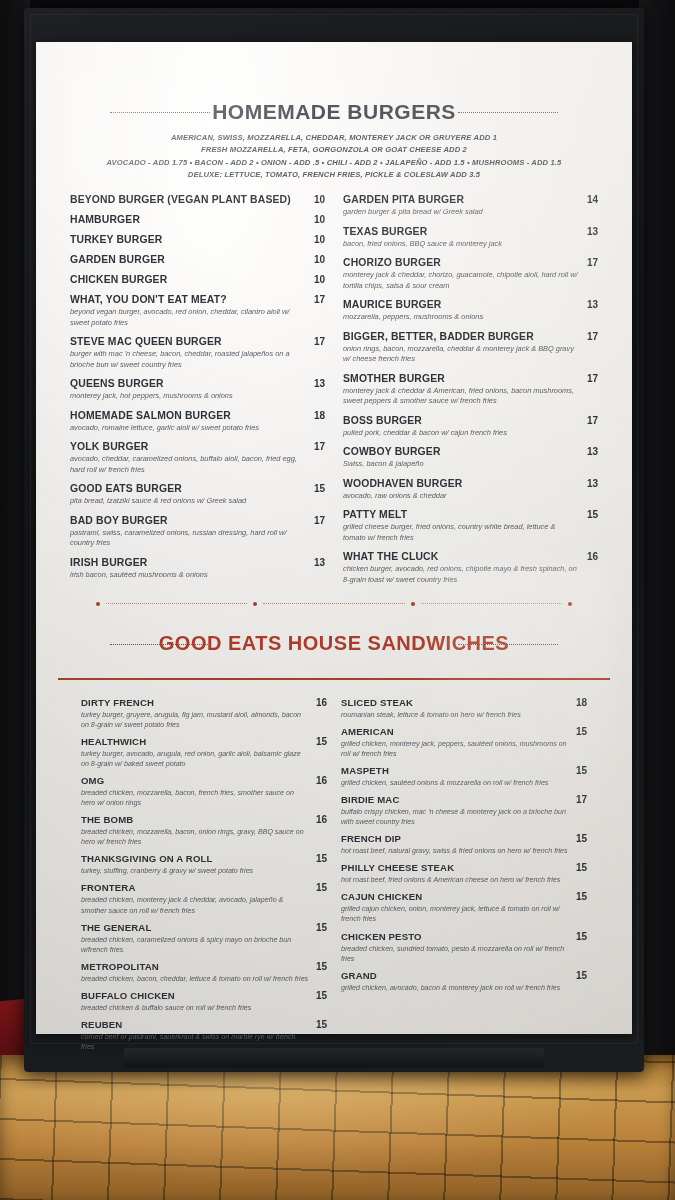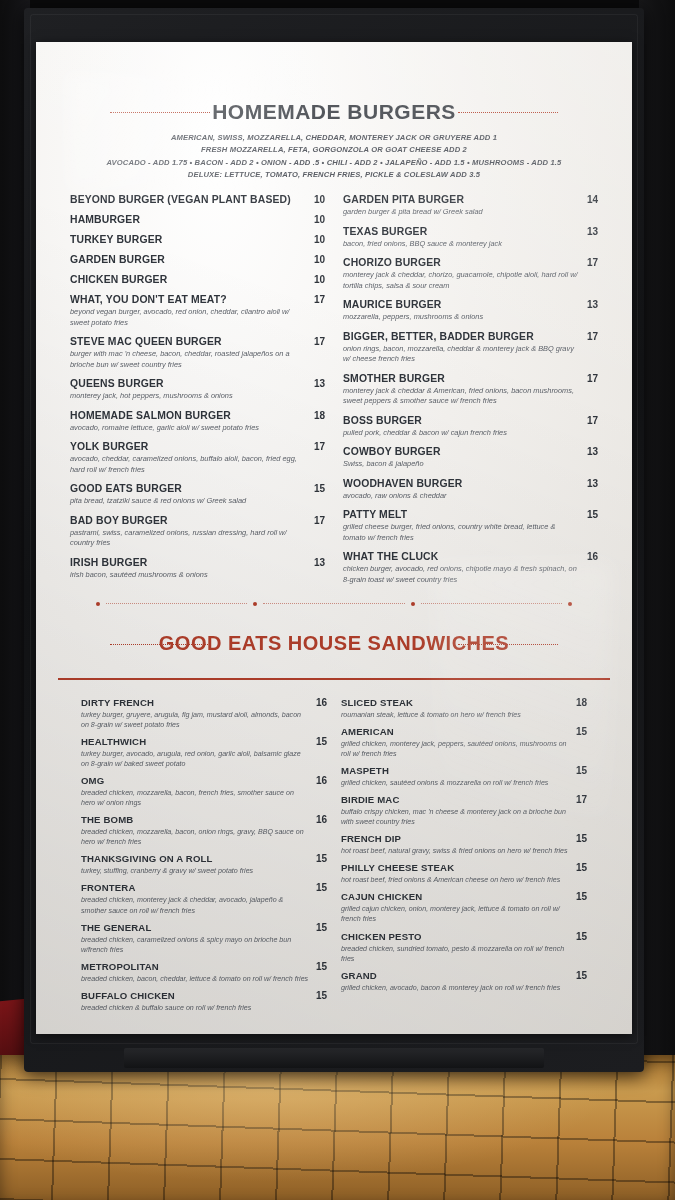--- a/index.html
+++ b/index.html
@@ -572,20 +572,27 @@
                 </div>
 
                 <div class="item">
                   <div class="item-head">
                     <div class="item-name">BUFFALO CHICKEN</div>
                     <div class="item-price">15</div>
                   </div>
                   <div class="item-desc">breaded chicken &amp; buffalo sauce on roll w/ french fries</div>
                 </div>
 
+                <div class="item">
+                  <div class="item-head">
+                    <div class="item-name">REUBEN</div>
+                    <div class="item-price">15</div>
+                  </div>
+                  <div class="item-desc">corned beef or pastrami, sauerkraut &amp; swiss on marble rye w/ french fries</div>
+                </div>
 
               </div>
 
               <div class="col">
 
                 <div class="item">
                   <div class="item-head">
                     <div class="item-name">SLICED STEAK</div>
                     <div class="item-price">18</div>
                   </div>

